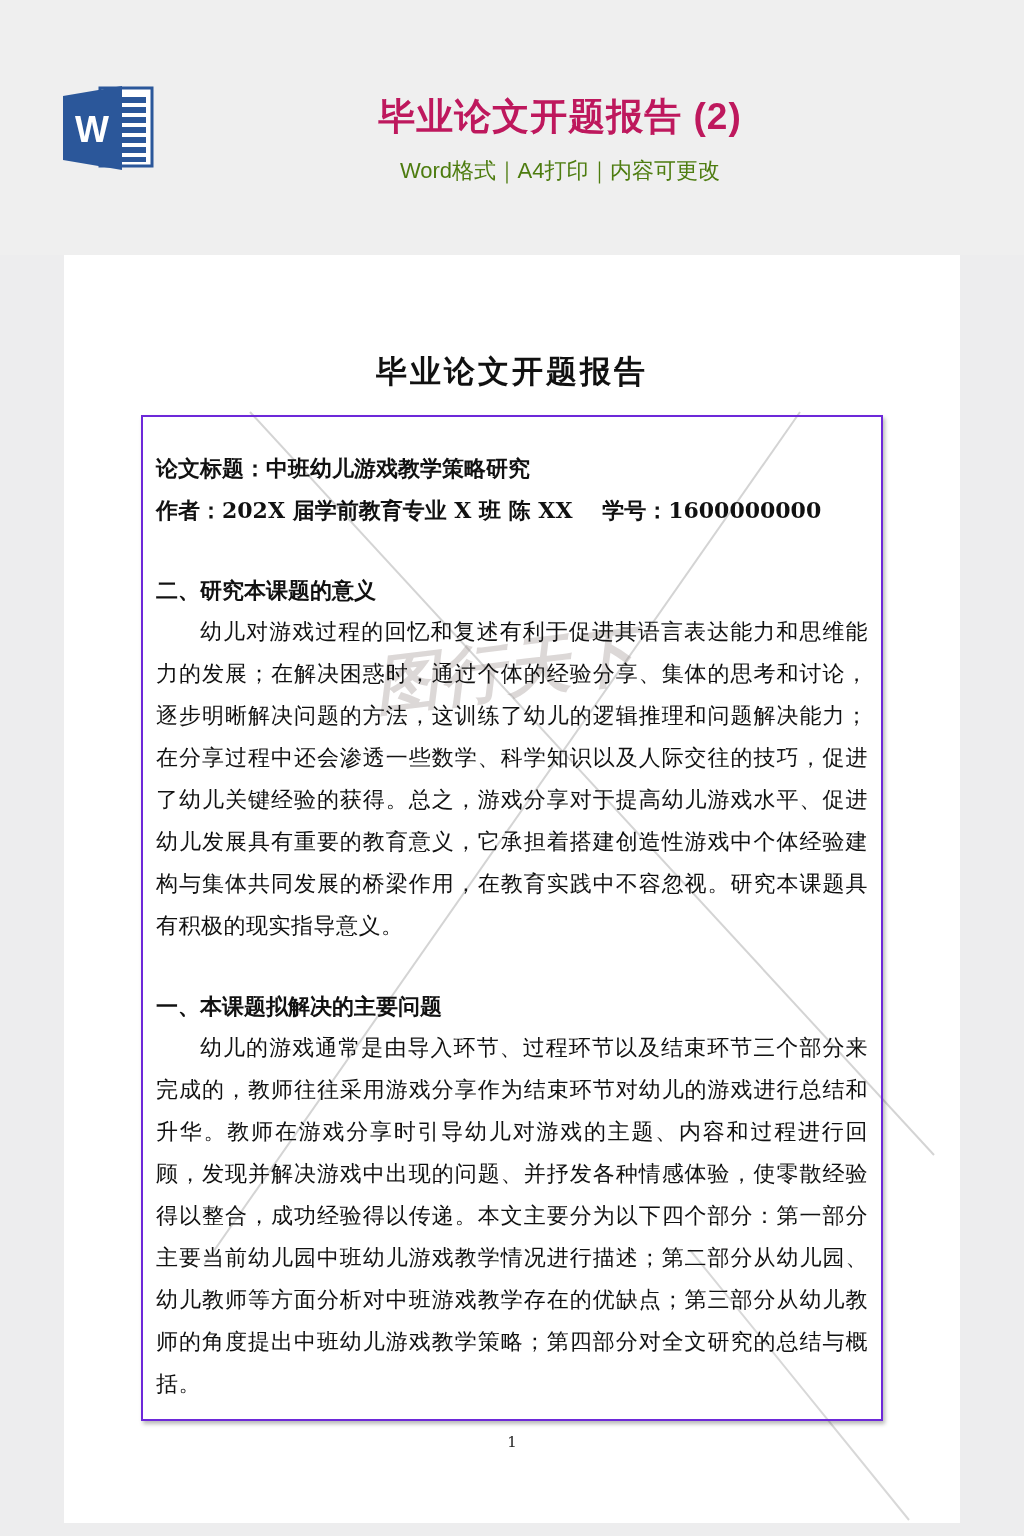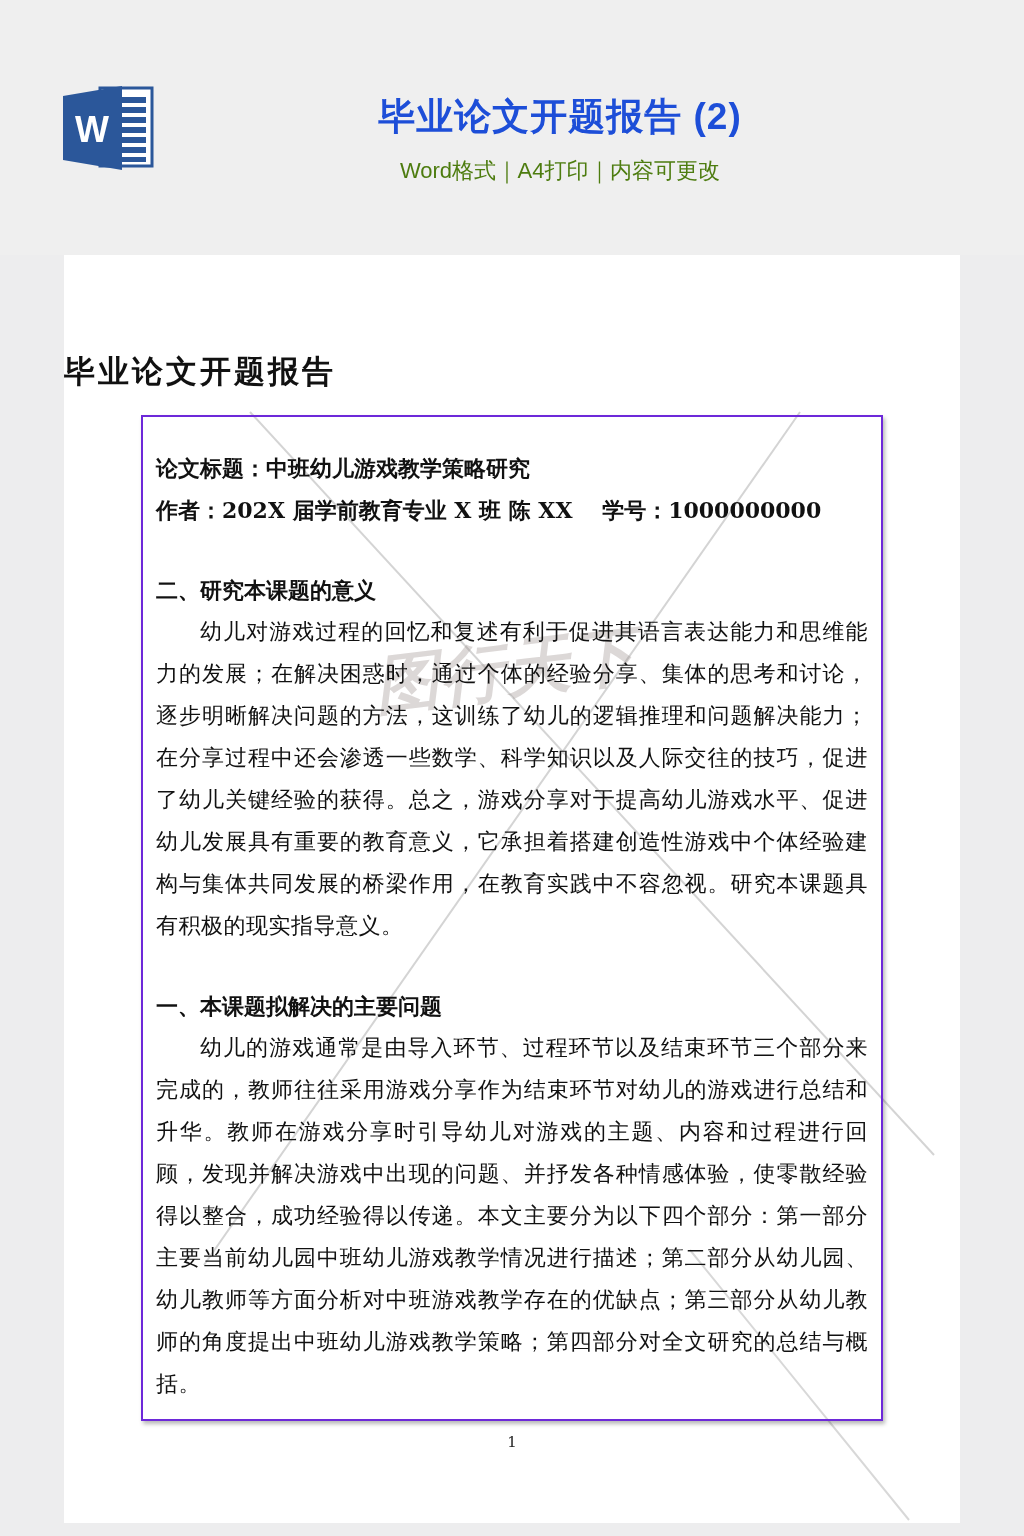--- a/index.html
+++ b/index.html
@@ -29,21 +29,21 @@
     left: 0; top: 0;
     width: 1024px;
     padding-left: 96px;
     box-sizing: border-box;
     text-align: center;
   }
   .header-title {
     margin: 92px 0 8px 0;
     font-size: 37px;
     font-weight: bold;
-    color: #1d4ed8;
+    color: #be185d;
     letter-spacing: 1px;
   }
   .header-subtitle {
     margin: 14px 0 12px 0;
     font-size: 22px;
     color: #4d7c0f;
   }
 
   
   .page {
@@ -71,21 +71,21 @@
     color: rgba(145, 135, 130, 0.32);
     transform: rotate(-7deg);
     pointer-events: none;
     white-space: nowrap;
   }
 
   .doc-title {
     position: relative;
     margin: 0;
     padding-top: 96px;
-    text-align: left;
+    text-align: center;
     font-family: "DejaVu Serif", "Liberation Serif", serif;
     font-size: 31px;
     font-weight: bold;
     color: #111111;
     letter-spacing: 3px;
   }
 
   
   .report-table {
     position: relative;
@@ -164,21 +164,21 @@
     <line x1="736" y1="157" x2="140" y2="1010" stroke="#d4d4d4" stroke-width="2"></line>
     <line x1="626" y1="995" x2="845" y2="1265" stroke="#d8d8d8" stroke-width="2"></line>
   </svg>
 
   <div class="wm-logo">图行天下</div>
 
   <h2 class="doc-title">毕业论文开题报告</h2>
 
   <div class="report-table">
     <p class="meta-line">论文标题：中班幼儿游戏教学策略研究</p>
-    <p class="meta-line">作者：202X 届学前教育专业 X 班 陈 XX　 学号：1000000000</p>
+    <p class="meta-line">作者：202X 届学前教育专业 X 班 陈 XX　 学号：1600000000</p>
 
     <div class="section">
       <h3 class="section-heading">二、研究本课题的意义</h3>
       <p class="section-paragraph">幼儿对游戏过程的回忆和复述有利于促进其语言表达能力和思维能力的发展；在解决困惑时，通过个体的经验分享、集体的思考和讨论，逐步明晰解决问题的方法，这训练了幼儿的逻辑推理和问题解决能力；在分享过程中还会渗透一些数学、科学知识以及人际交往的技巧，促进了幼儿关键经验的获得。总之，游戏分享对于提高幼儿游戏水平、促进幼儿发展具有重要的教育意义，它承担着搭建创造性游戏中个体经验建构与集体共同发展的桥梁作用，在教育实践中不容忽视。研究本课题具有积极的现实指导意义。</p>
     </div>
 
     <div class="section">
       <h3 class="section-heading">一、本课题拟解决的主要问题</h3>
       <p class="section-paragraph">幼儿的游戏通常是由导入环节、过程环节以及结束环节三个部分来完成的，教师往往采用游戏分享作为结束环节对幼儿的游戏进行总结和升华。教师在游戏分享时引导幼儿对游戏的主题、内容和过程进行回顾，发现并解决游戏中出现的问题、并抒发各种情感体验，使零散经验得以整合，成功经验得以传递。本文主要分为以下四个部分：第一部分主要当前幼儿园中班幼儿游戏教学情况进行描述；第二部分从幼儿园、幼儿教师等方面分析对中班游戏教学存在的优缺点；第三部分从幼儿教师的角度提出中班幼儿游戏教学策略；第四部分对全文研究的总结与概括。</p>
     </div>

